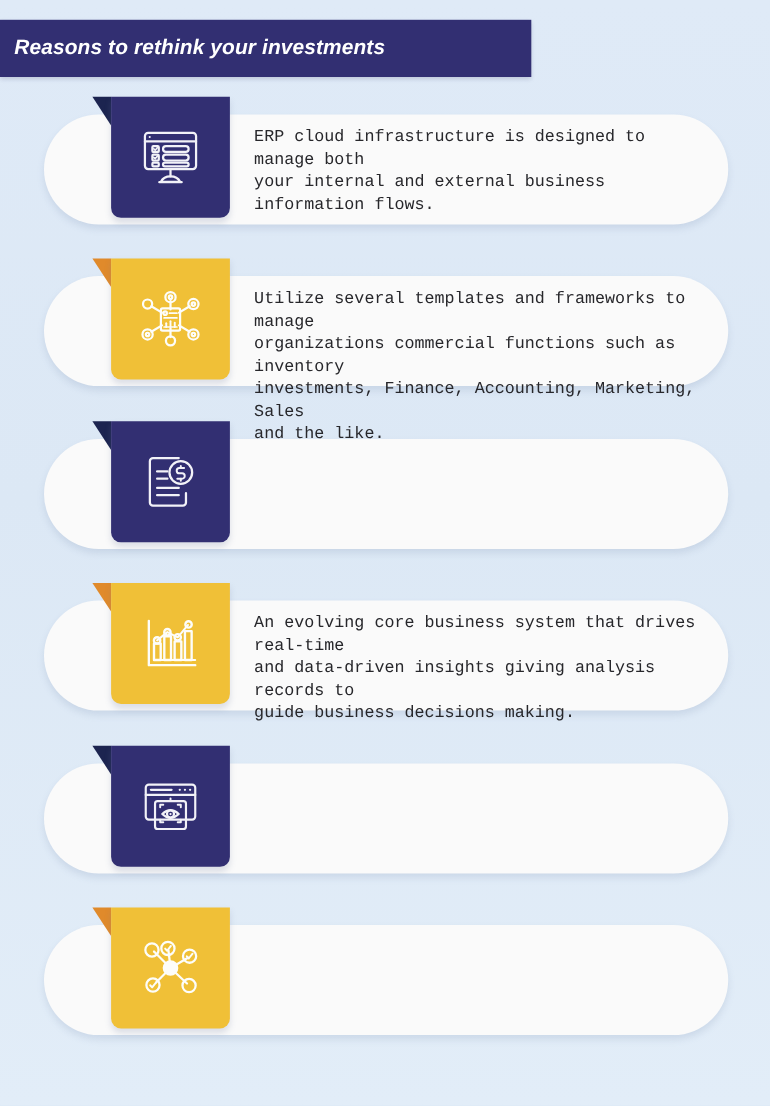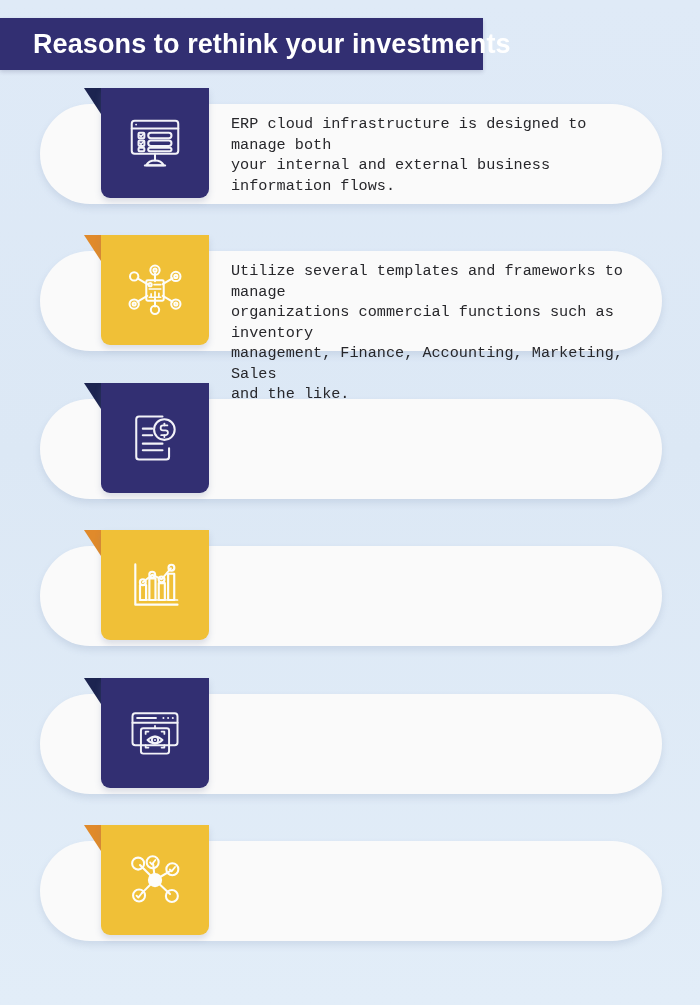--- a/index.html
+++ b/index.html
@@ -30,25 +30,26 @@
     top: 18px;
     width: 483px;
     height: 52px;
     background: #322f72;
     display: flex;
     align-items: center;
     box-shadow: 0 2px 4px rgba(40,40,90,0.18);
   }
   .title-text {
     color: #ffffff;
-    font-size: 27px;
+    font-size: 19px;
     font-weight: bold;
     letter-spacing: 0.1px;
-    padding-left: 33px;
+    padding-left: 13px;
     white-space: nowrap;
+    font-style: italic;
   }
 
   
   .row {
     position: absolute;
     left: 0;
     width: 700px;
     height: 125px;
     font-family: Liberation Mono, monospace;
   }
@@ -193,21 +194,21 @@
           <circle cx="53.5" cy="18" r="1.6"></circle>
           <circle cx="10.5" cy="46.5" r="4.8"></circle>
           <circle cx="10.5" cy="46.5" r="1.6"></circle>
           <circle cx="53.5" cy="46.5" r="4.8"></circle>
           <circle cx="53.5" cy="46.5" r="1.6"></circle>
         </svg>
       </span>
     </div>
     <div class="row-text">Utilize several templates and frameworks to manage
 organizations commercial functions such as inventory
-management, Finance, Accounting, Marketing, Sales
+investments, Finance, Accounting, Marketing, Sales
 and the like.</div>
   </div>
 
   <div class="row" style="top:383px;">
     <div class="pill"></div>
     <div class="fold navy"></div>
     <div class="icon-tile navy">
       <span>
         <svg class="icon-svg" width="60" height="60" viewBox="0 0 64 64" fill="none" stroke="#f2f2f8" stroke-width="2.2" stroke-linecap="round" stroke-linejoin="round">
           <path d="M40 9 H15 a3 3 0 0 0 -3 3 V52 a3 3 0 0 0 3 3 H44 a3 3 0 0 0 3 -3 V43"></path>
@@ -237,20 +238,23 @@
           <rect x="36" y="30" width="6.5" height="18"></rect>
           <rect x="46" y="20" width="6.5" height="28"></rect>
           <polyline points="19,29 29,21 39,26 49,14" stroke-width="2"></polyline>
           <circle cx="19" cy="29" r="3.1"></circle>
           <circle cx="29" cy="21" r="3.1"></circle>
           <circle cx="39" cy="26" r="3.1"></circle>
           <circle cx="49.5" cy="13.5" r="3.1"></circle>
         </svg>
       </span>
     </div>
+    <div class="row-text">An evolving core business system that drives real-time
+and data-driven insights giving analysis records to
+guide business decisions making.</div>
   </div>
 
   <div class="row" style="top:678px;">
     <div class="pill"></div>
     <div class="fold navy"></div>
     <div class="icon-tile navy">
       <span>
         <svg class="icon-svg" width="60" height="60" viewBox="0 0 64 64" fill="none" stroke="#f2f2f8" stroke-width="2.1" stroke-linecap="round" stroke-linejoin="round">
           <rect x="8" y="11" width="48" height="34" rx="3"></rect>
           <line x1="8" y1="21" x2="56" y2="21"></line>

